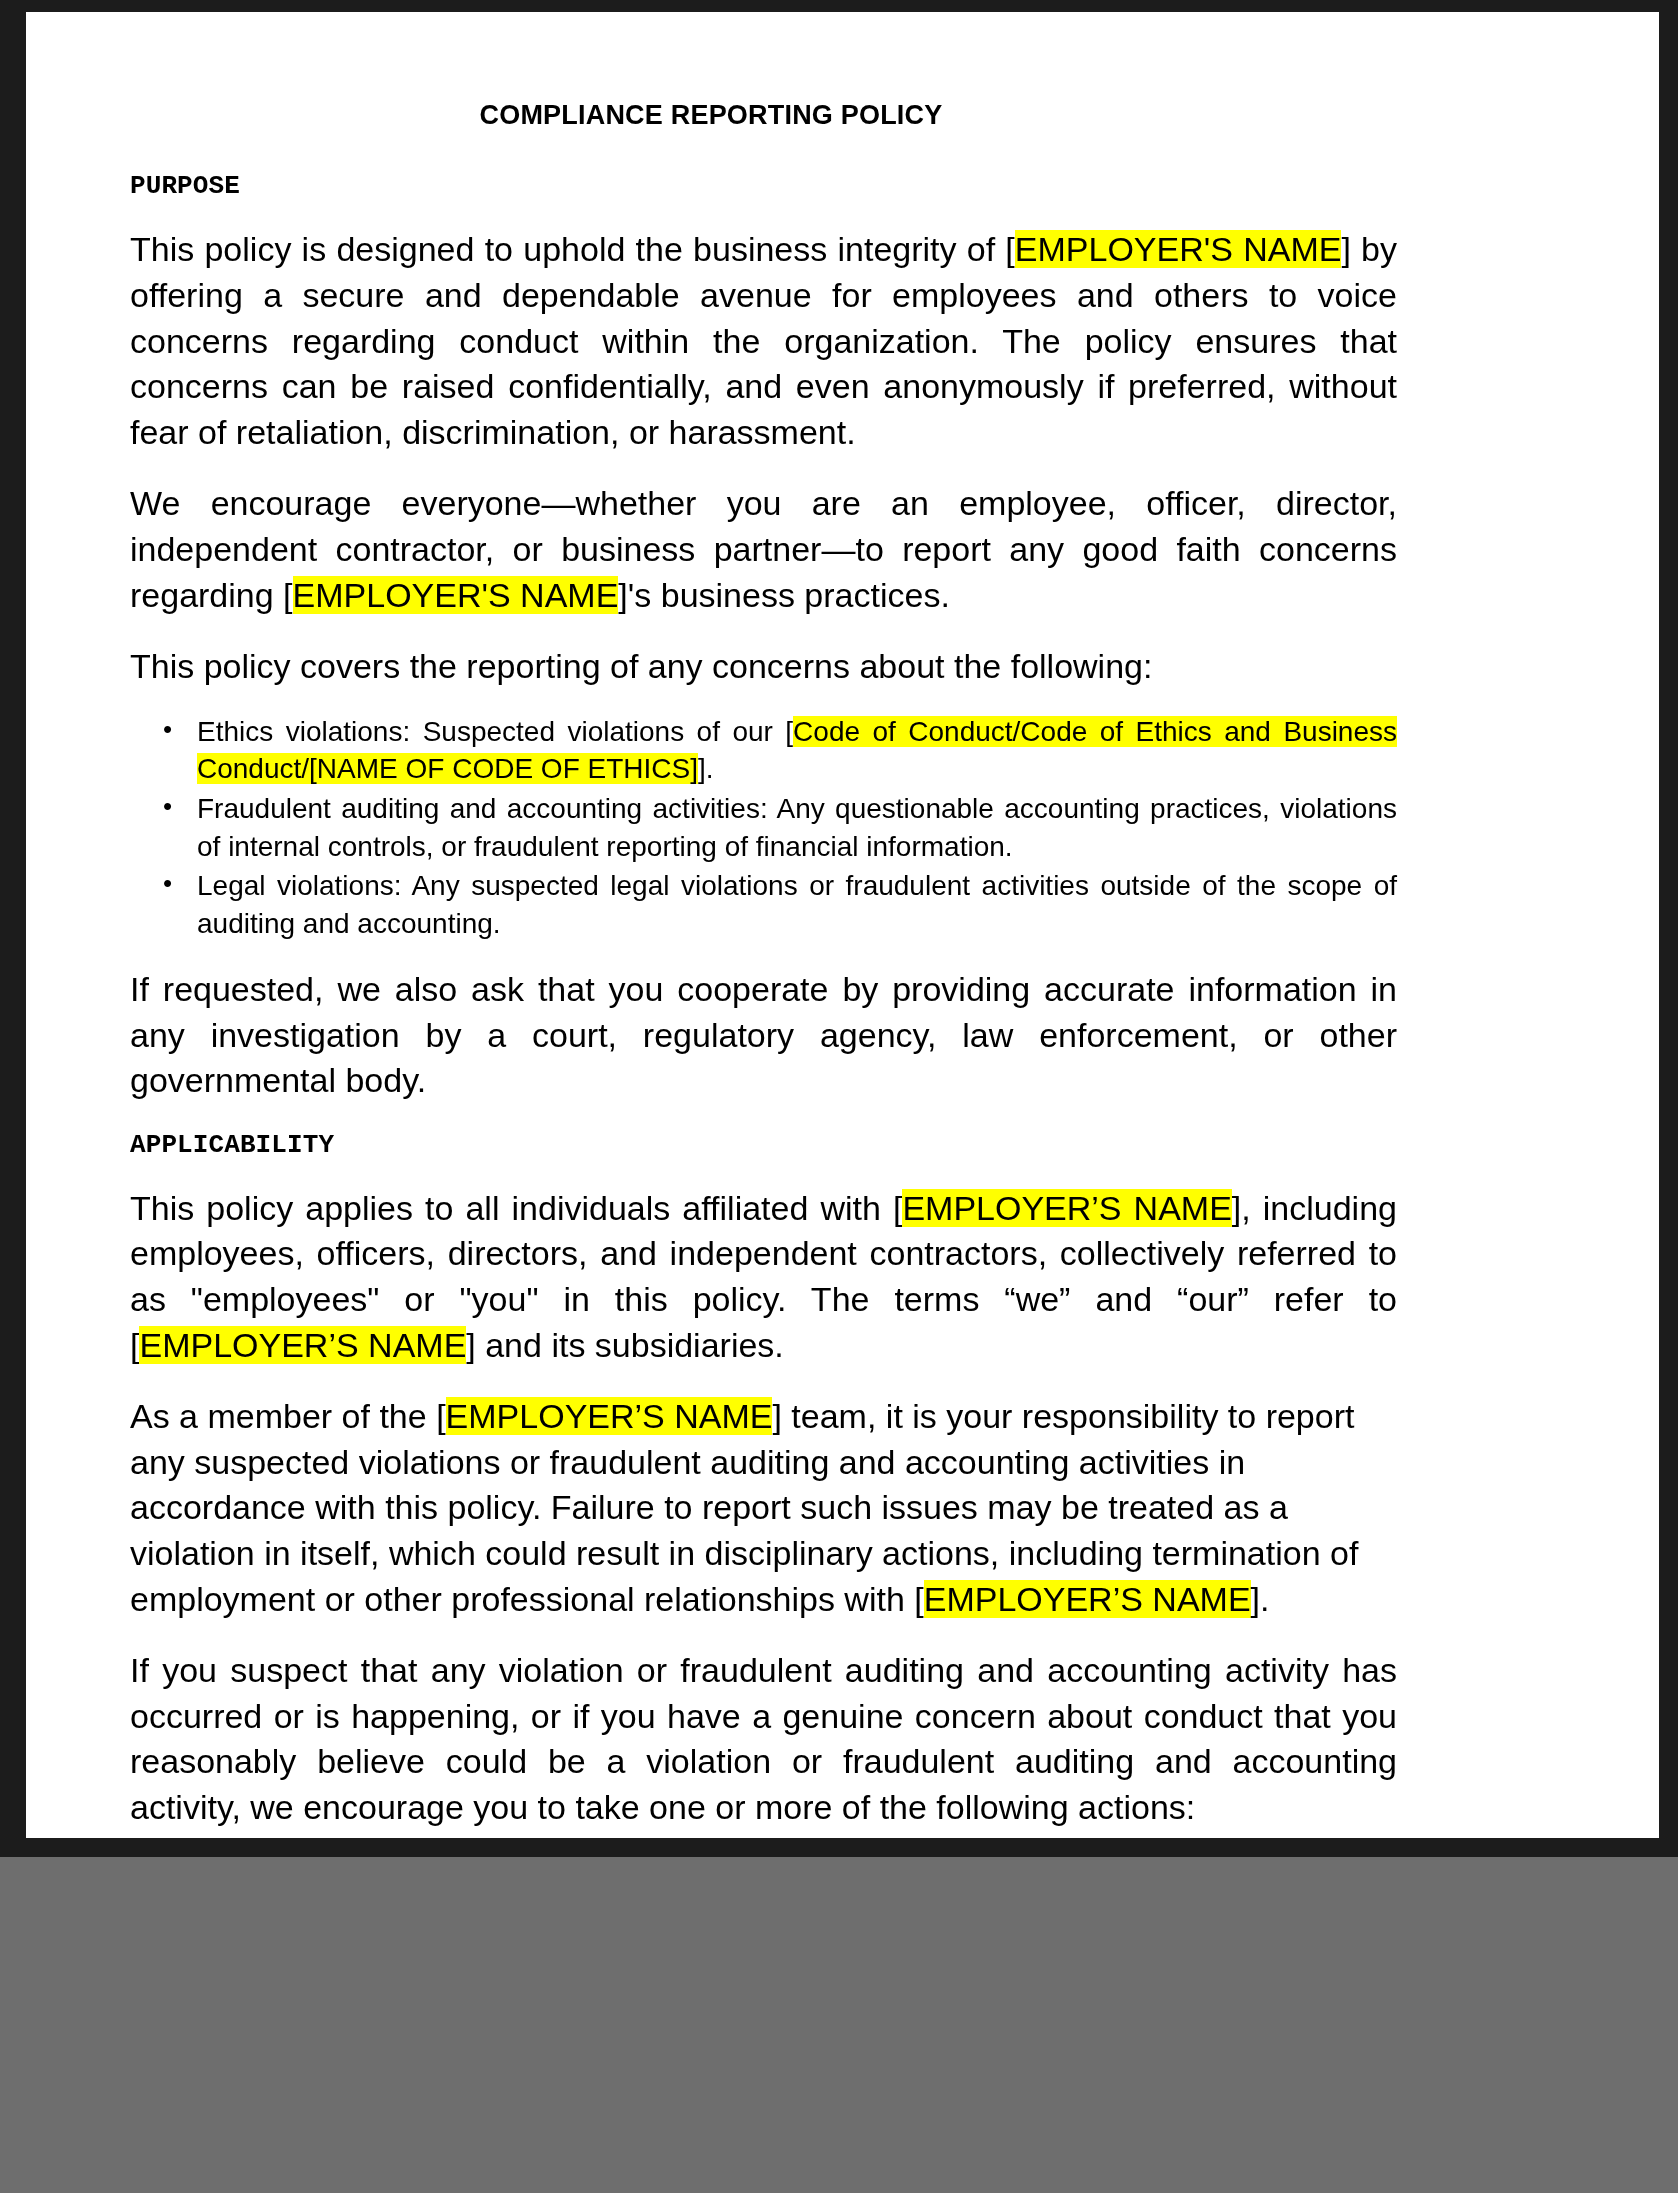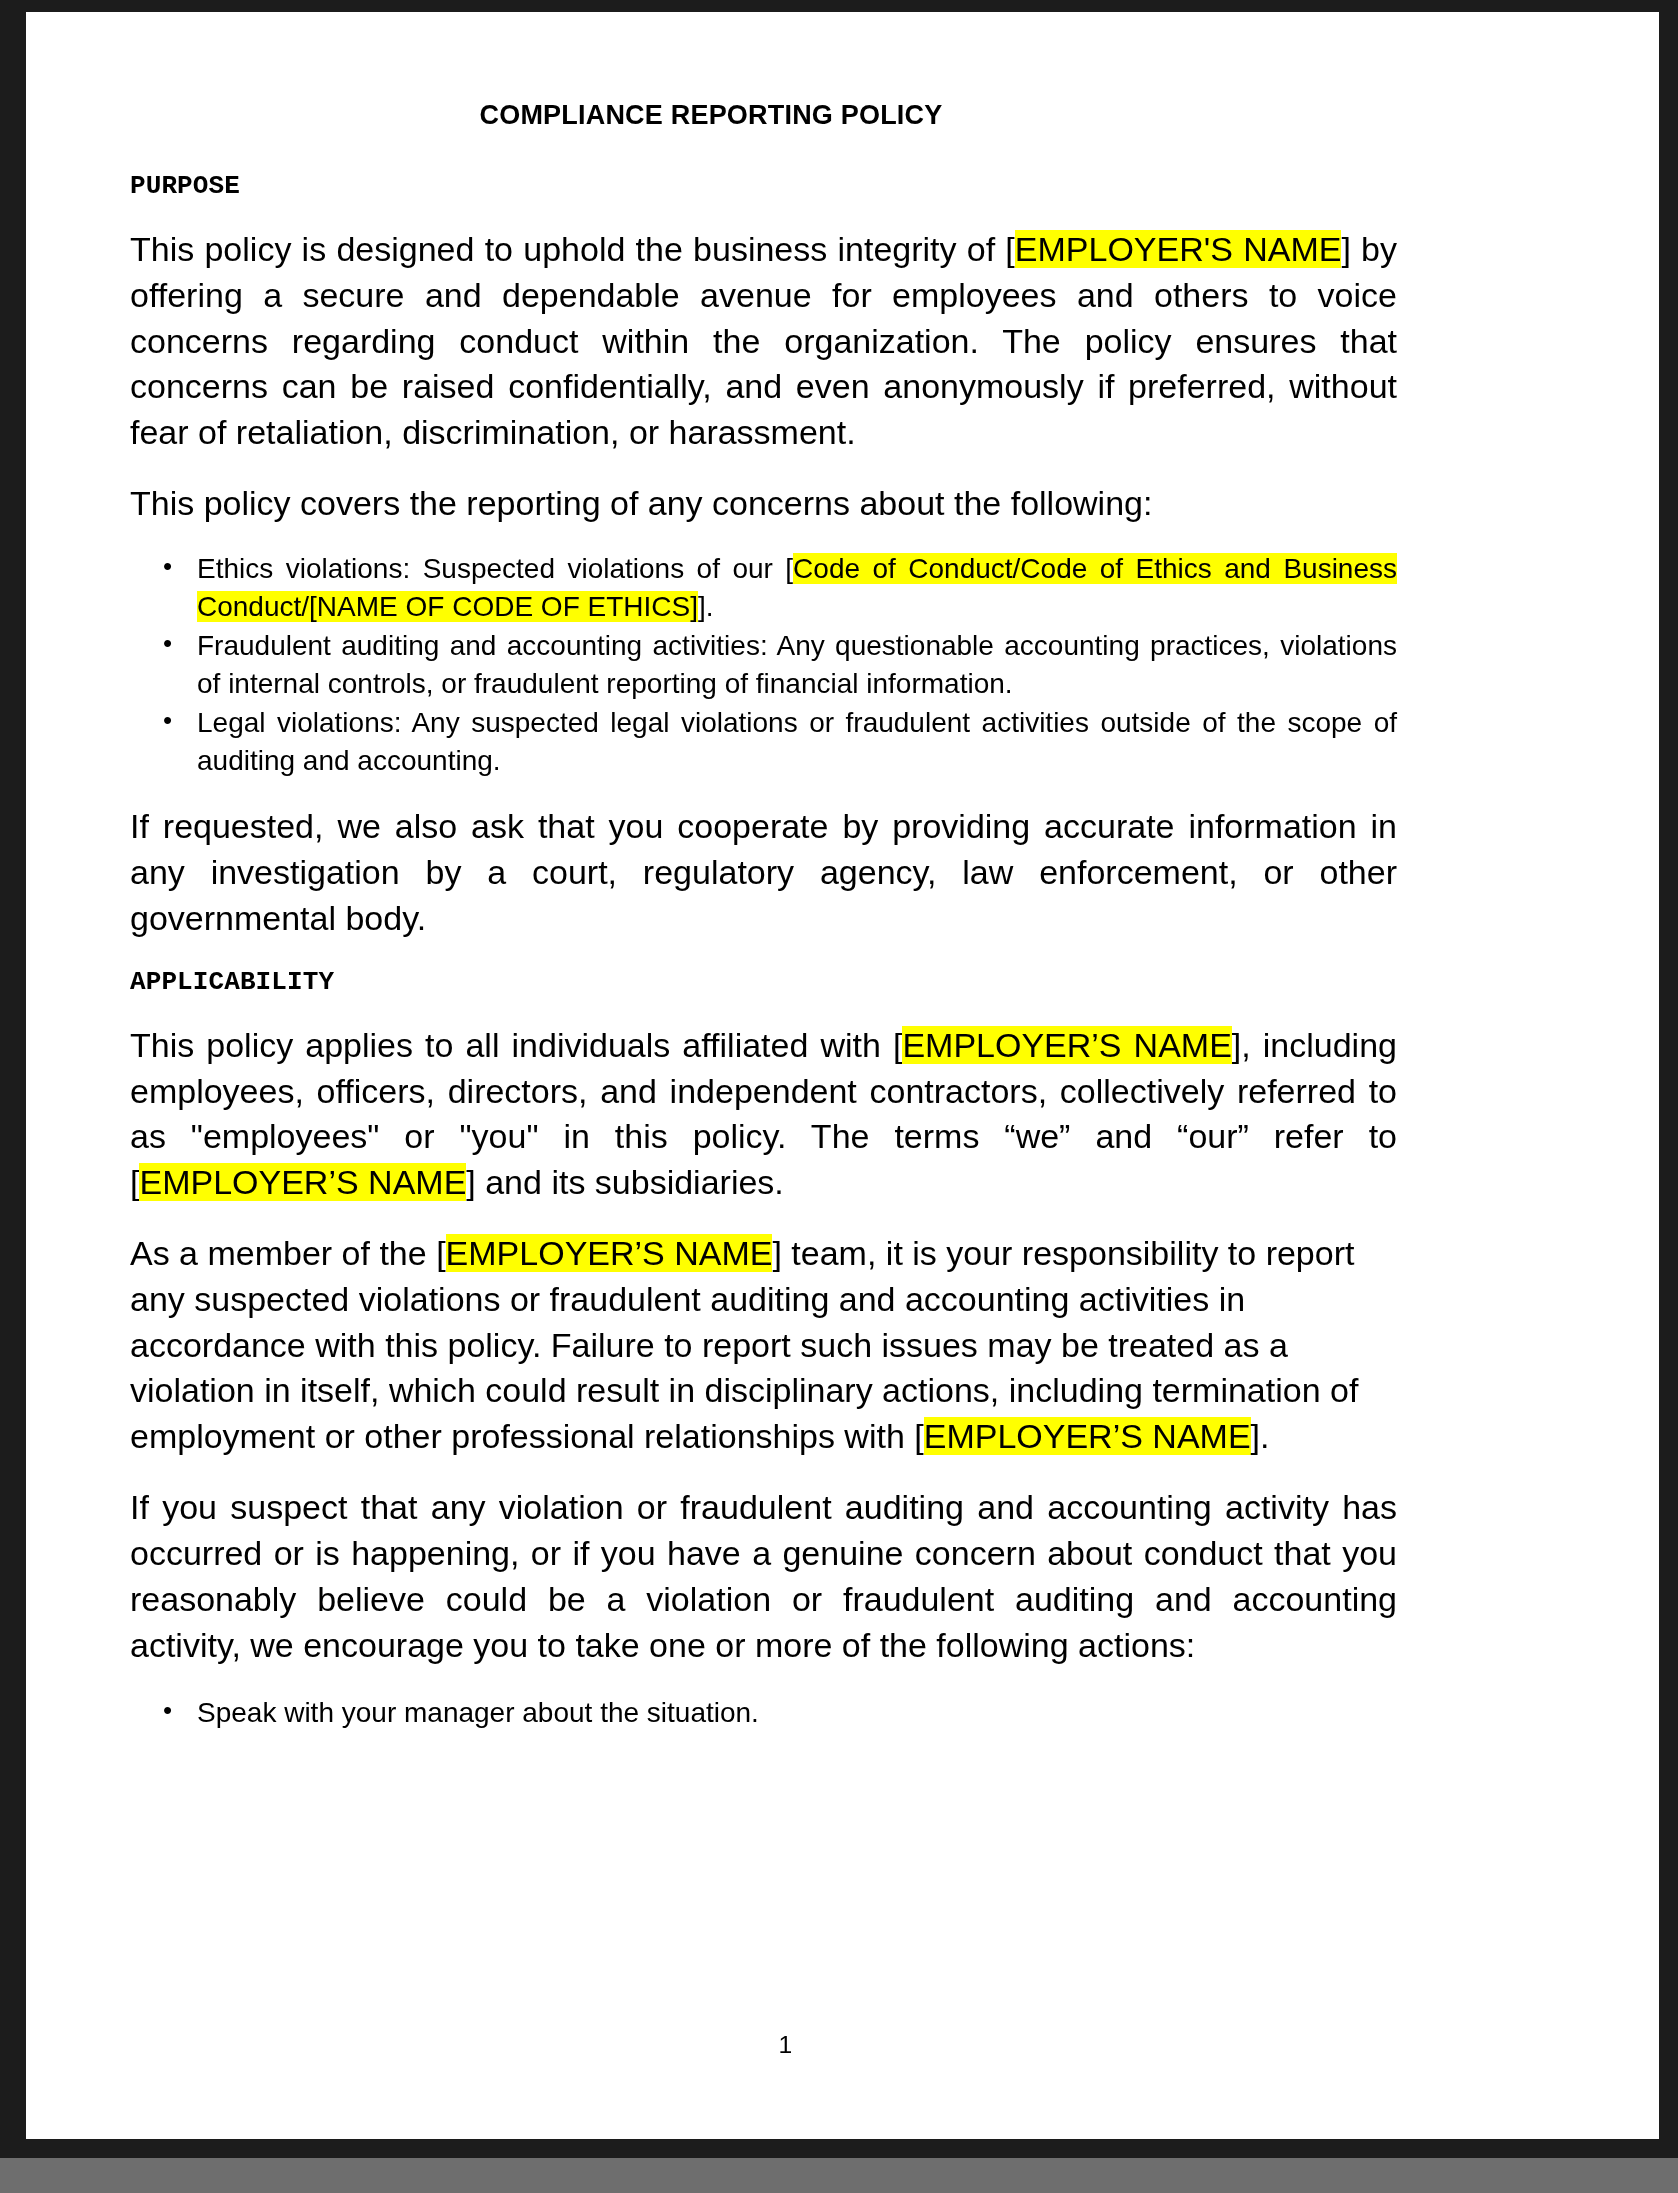--- a/index.html
+++ b/index.html
@@ -12,21 +12,21 @@
     height: 2194px;
     overflow: hidden;
     font-family: "Liberation Sans", sans-serif;
   }
 
   
   #page-frame {
     position: absolute;
     left: 0; top: 0;
     width: 1678px;
-    height: 2158px;
+    height: 1857px;
     background: #1c1c1c;
     box-sizing: border-box;
     padding: 12.3px 19.3px 19.3px 26px;
   }
 
   
   #paper {
     position: relative;
     width: 100%;
     height: 100%;
@@ -127,20 +127,21 @@
 <div id="page-frame">
   <div id="paper">
     <div id="content">
 
       <div class="doc-title">COMPLIANCE REPORTING POLICY</div>
 
       <div class="section-heading">PURPOSE</div>
 
       <p class="body"><span>This policy is designed to uphold the business integrity of [</span><mark class="hl">EMPLOYER'S NAME</mark><span>] by offering a secure and dependable avenue for employees and others to voice concerns regarding conduct within the organization. The policy ensures that concerns can be raised confidentially, and even anonymously if preferred, without fear of retaliation, discrimination, or harassment.</span></p>
 
+      <p class="body"><span>We encourage everyone—whether you are an employee, officer, director, independent contractor, or business partner—to report any good faith concerns regarding [</span><mark class="hl">EMPLOYER'S NAME</mark><span>]'s business practices.</span></p>
 
       <p class="body left tight">This policy covers the reporting of any concerns about the following:</p>
 
       <ul class="bullets">
         <li><span>Ethics violations: Suspected violations of our [</span><mark class="hl">Code of Conduct/Code of Ethics and Business Conduct/[NAME OF CODE OF ETHICS]</mark><span>].</span></li>
         <li><span>Fraudulent auditing and accounting activities: Any questionable accounting practices, violations of internal controls, or fraudulent reporting of financial information.</span></li>
         <li><span>Legal violations: Any suspected legal violations or fraudulent activities outside of the scope of auditing and accounting.</span></li>
       </ul>
 
       <p class="body">If requested, we also ask that you cooperate by providing accurate information in any investigation by a court, regulatory agency, law enforcement, or other governmental body.</p>

